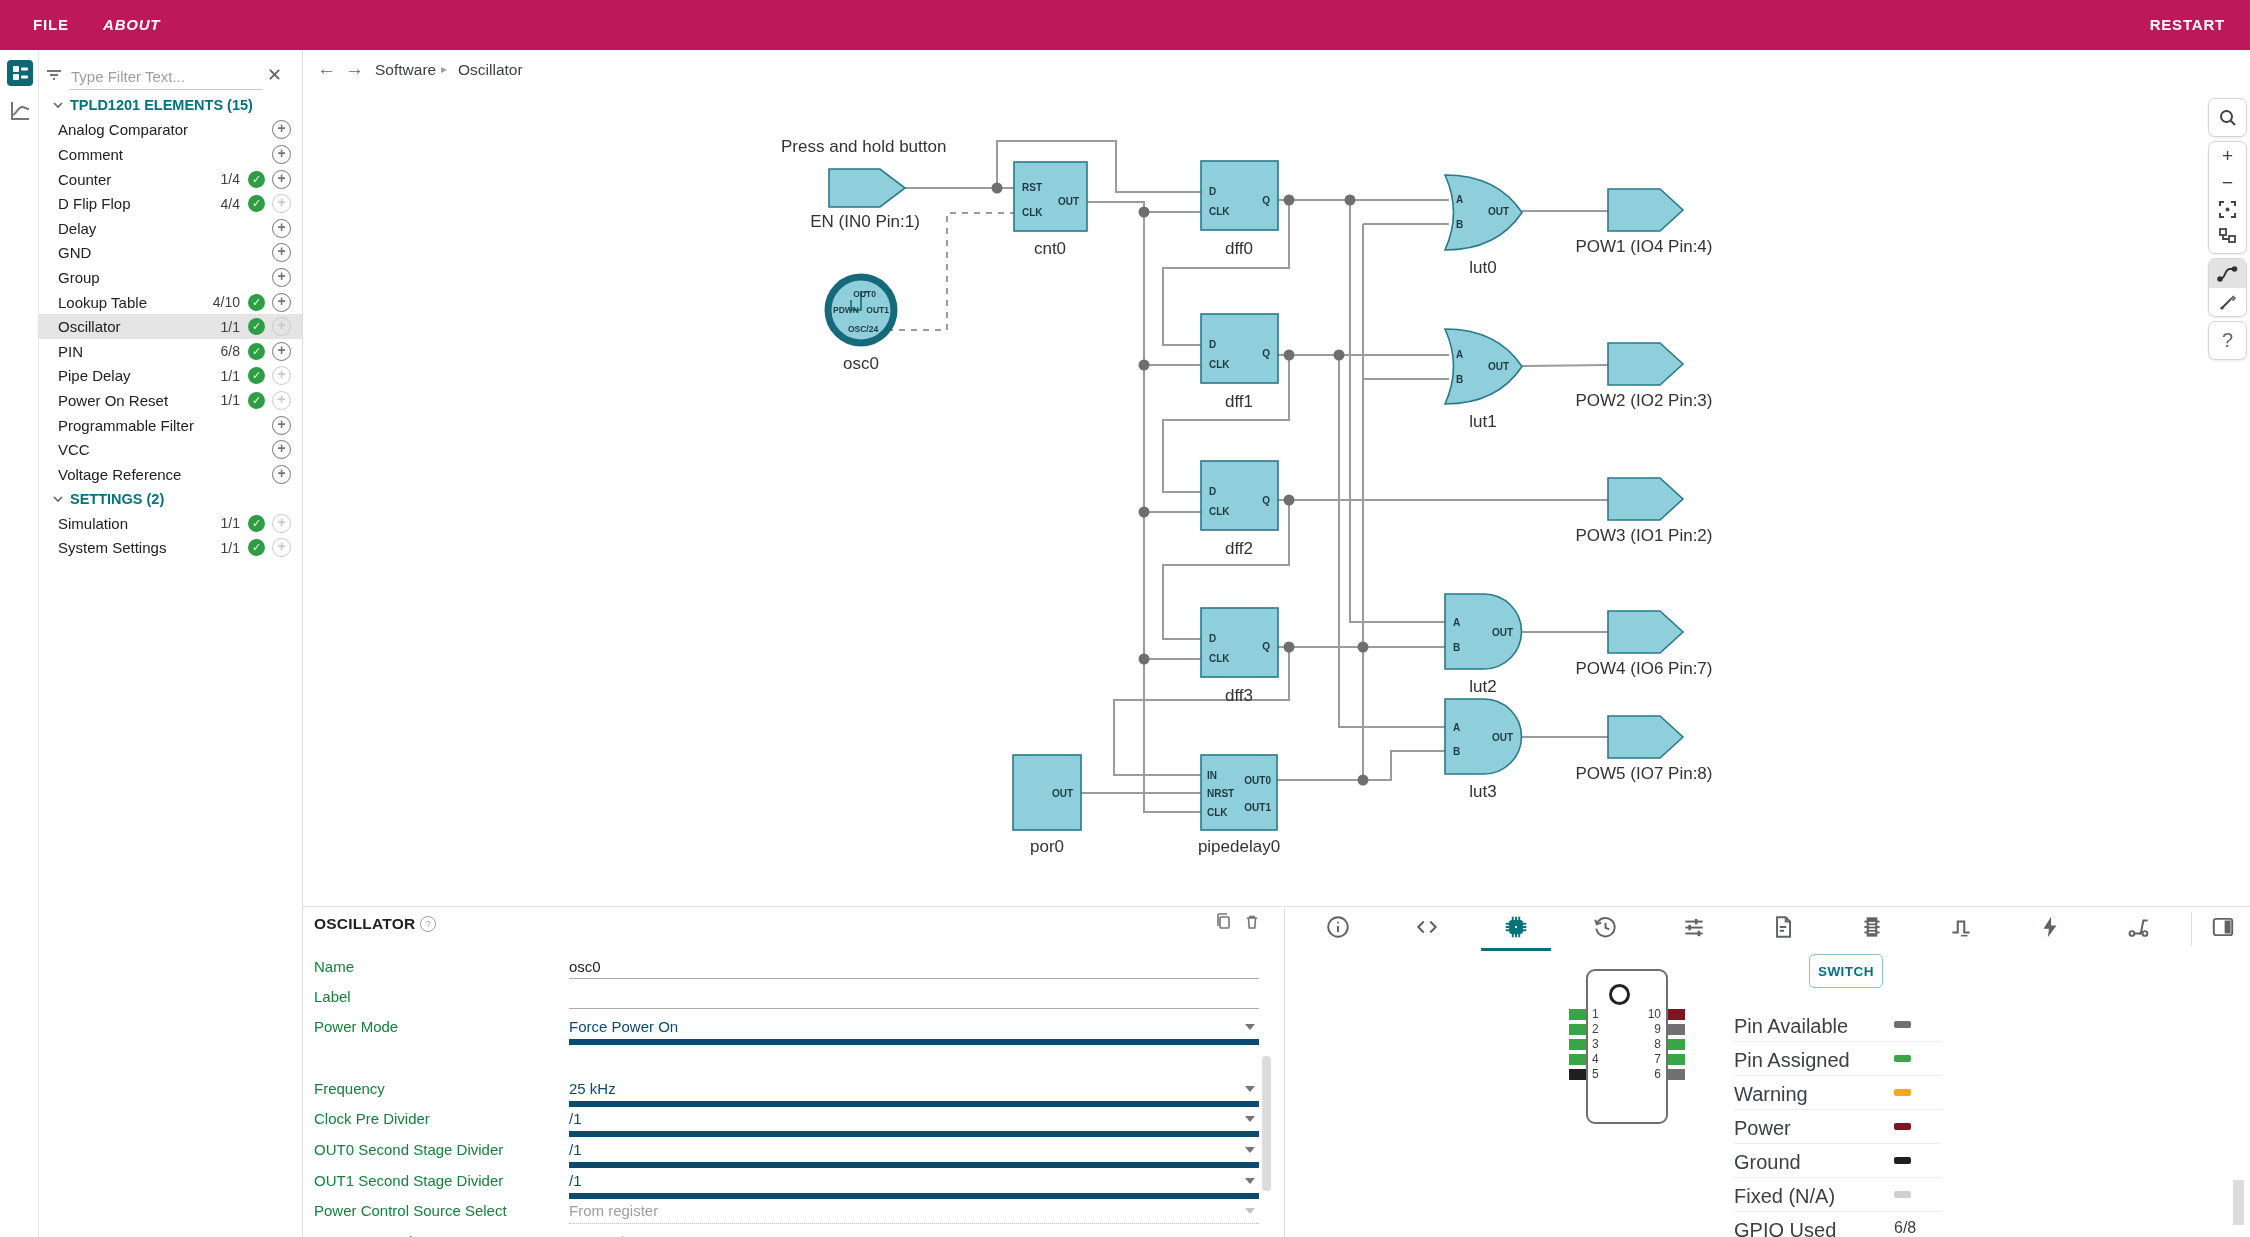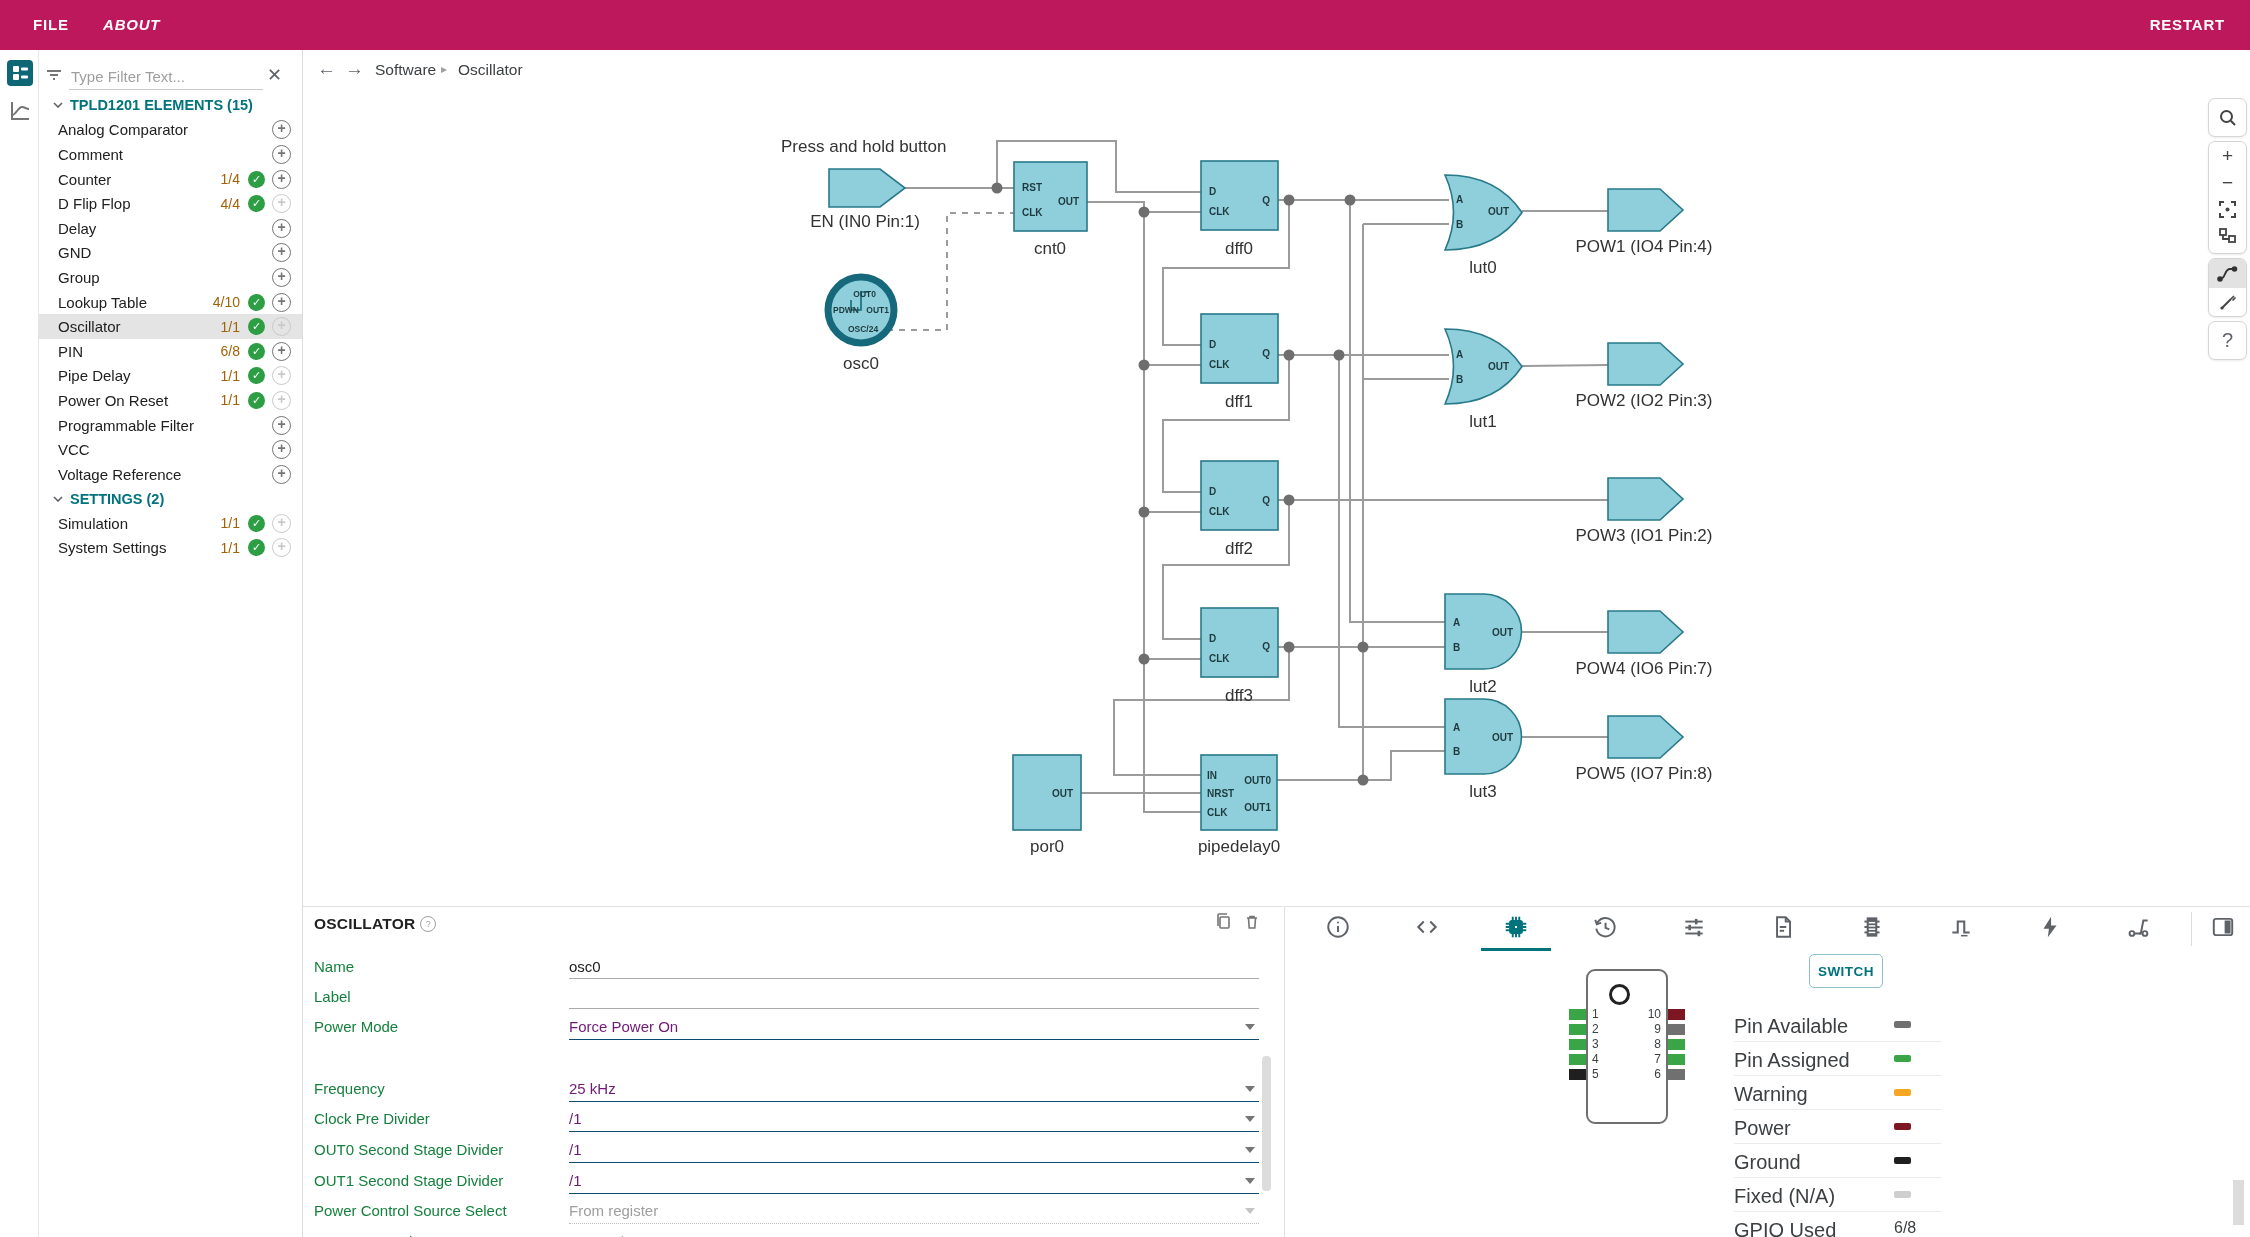--- a/index.html
+++ b/index.html
@@ -17,21 +17,21 @@
     border-bottom:1px solid #c9c9c9;background:transparent;font-family:inherit;}
   #filter-input::placeholder{color:#9e9e9e;}
   #tree{position:absolute;left:0;top:43px;width:263px;}
   .srow{height:24.6px;display:flex;align-items:center;position:relative;cursor:pointer;}
   .srow.sel{background:#e4e4e4;}
   .shead{color:#00737c;font-weight:bold;font-size:14.5px;padding-left:14px;}
   .shead .chev{margin-right:7px;}
   .item{font-size:15px;color:#212121;padding-left:19px;justify-content:flex-end;}
   .slabel{flex:0 0 auto;}
   .sspace{flex:1;}
-  .scount{font-size:14px;color:#a16207;margin-right:8px;}
+  .scount{font-size:14px;color:#404040;margin-right:8px;}
   .scheck{width:17px;height:17px;border-radius:50%;background:#2e9e44;color:#fff;font-size:11px;font-weight:bold;
     text-align:center;line-height:17px;margin-right:7px;flex:0 0 auto;}
   .splus{width:17px;height:17px;border-radius:50%;border:1.4px solid #757575;color:#757575;font-size:14px;
     text-align:center;line-height:15px;margin-right:11px;flex:0 0 auto;font-weight:bold;}
   .splus.dis{border-color:#c9c9c9;color:#c9c9c9;}
   
   #crumbrow{position:absolute;left:303px;top:50px;width:1947px;height:42px;background:#fff;border-bottom:1px solid #e0e0e0;}
   .crumb-arrow{position:absolute;top:8px;font-size:19px;color:#5f6368;cursor:pointer;}
   .crumb-txt{position:absolute;top:11px;font-size:15.5px;color:#3c4043;}
   .crumb-sep{position:absolute;top:12px;font-size:12px;color:#9e9e9e;}
@@ -45,21 +45,21 @@
   .ficon{width:37px;height:27px;display:flex;align-items:center;justify-content:center;color:#444;font-size:19px;cursor:pointer;}
   .ficon.active{background:#e2e2e2;}
   
   #props{position:absolute;left:303px;top:906px;width:980px;height:331px;background:#fff;border-top:1px solid #e0e0e0;overflow:hidden;}
   #props-title{position:absolute;left:11px;top:8px;font-size:15.5px;font-weight:bold;color:#212121;letter-spacing:.2px;}
   .help-circ{display:inline-block;width:14px;height:14px;border:1.2px solid #9e9e9e;border-radius:50%;color:#9e9e9e;
     font-size:9px;line-height:14px;text-align:center;font-weight:normal;vertical-align:2px;margin-left:5px;}
   .hdr-ic{position:absolute;top:6px;width:18px;height:18px;cursor:pointer;}
   .prow{position:absolute;left:11px;width:956px;height:26px;}
   .plabel{position:absolute;left:0;top:4px;font-size:15px;color:#15803d;}
-  .pval{position:absolute;left:255px;top:0;width:690px;height:25px;border-bottom:1px solid #0c4a6e;font-size:15px;color:#701a75;line-height:25px;}
+  .pval{position:absolute;left:255px;top:0;width:690px;height:25px;border-bottom:6px solid #0c4a6e;font-size:15px;color:#0c4a6e;line-height:25px;}
   .pval.dis{border-bottom:1px dotted #bdbdbd;color:#9e9e9e;}
   .pval-input{position:absolute;left:255px;top:0;width:690px;height:24px;border:none;border-bottom:1px solid #ababab;
     outline:none;font-size:15px;color:#202124;font-family:inherit;background:transparent;padding:0;}
   .parrow{position:absolute;right:4px;top:10px;width:0;height:0;border-left:5px solid transparent;border-right:5px solid transparent;border-top:6px solid #757575;}
   .parrow.dis{border-top-color:#c4c4c4;}
   #props-scroll{position:absolute;left:959px;top:149px;width:9px;height:135px;background:#dcdcdc;border-radius:4px;}
   
   #hw{position:absolute;left:1284px;top:906px;width:966px;height:331px;background:#fff;border-top:1px solid #e0e0e0;border-left:1px solid #e0e0e0;}
   .tabic{position:absolute;top:7px;width:26px;height:26px;cursor:pointer;}
   #tab-underline{position:absolute;left:196px;top:41px;width:70px;height:3px;background:#00737c;}

